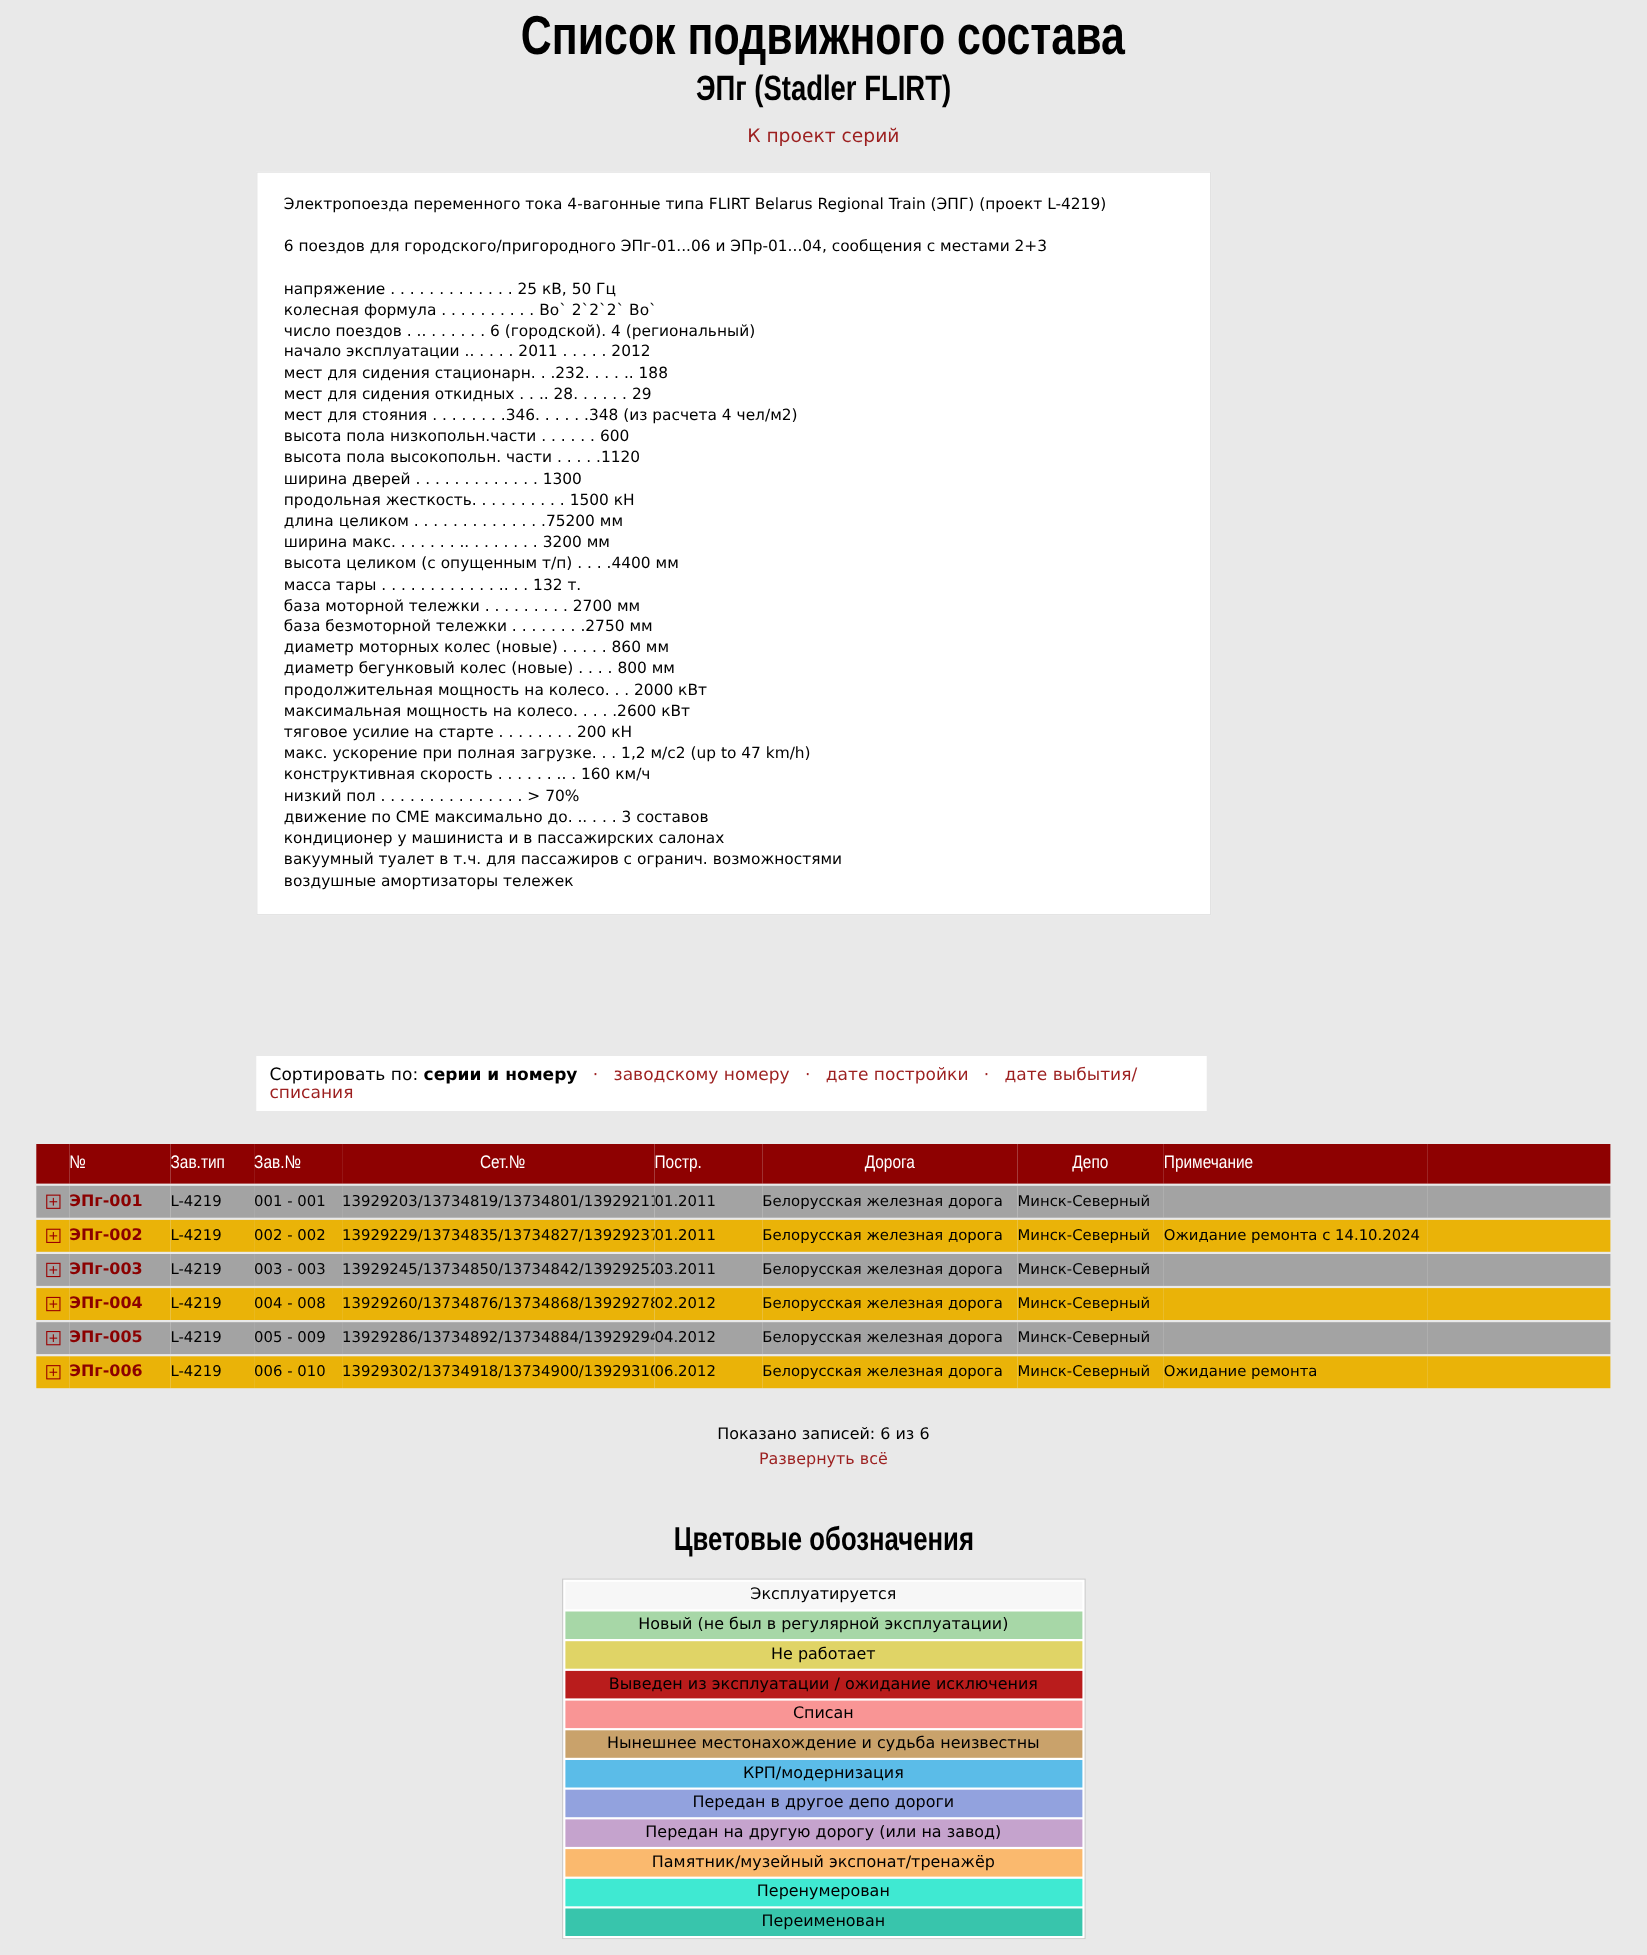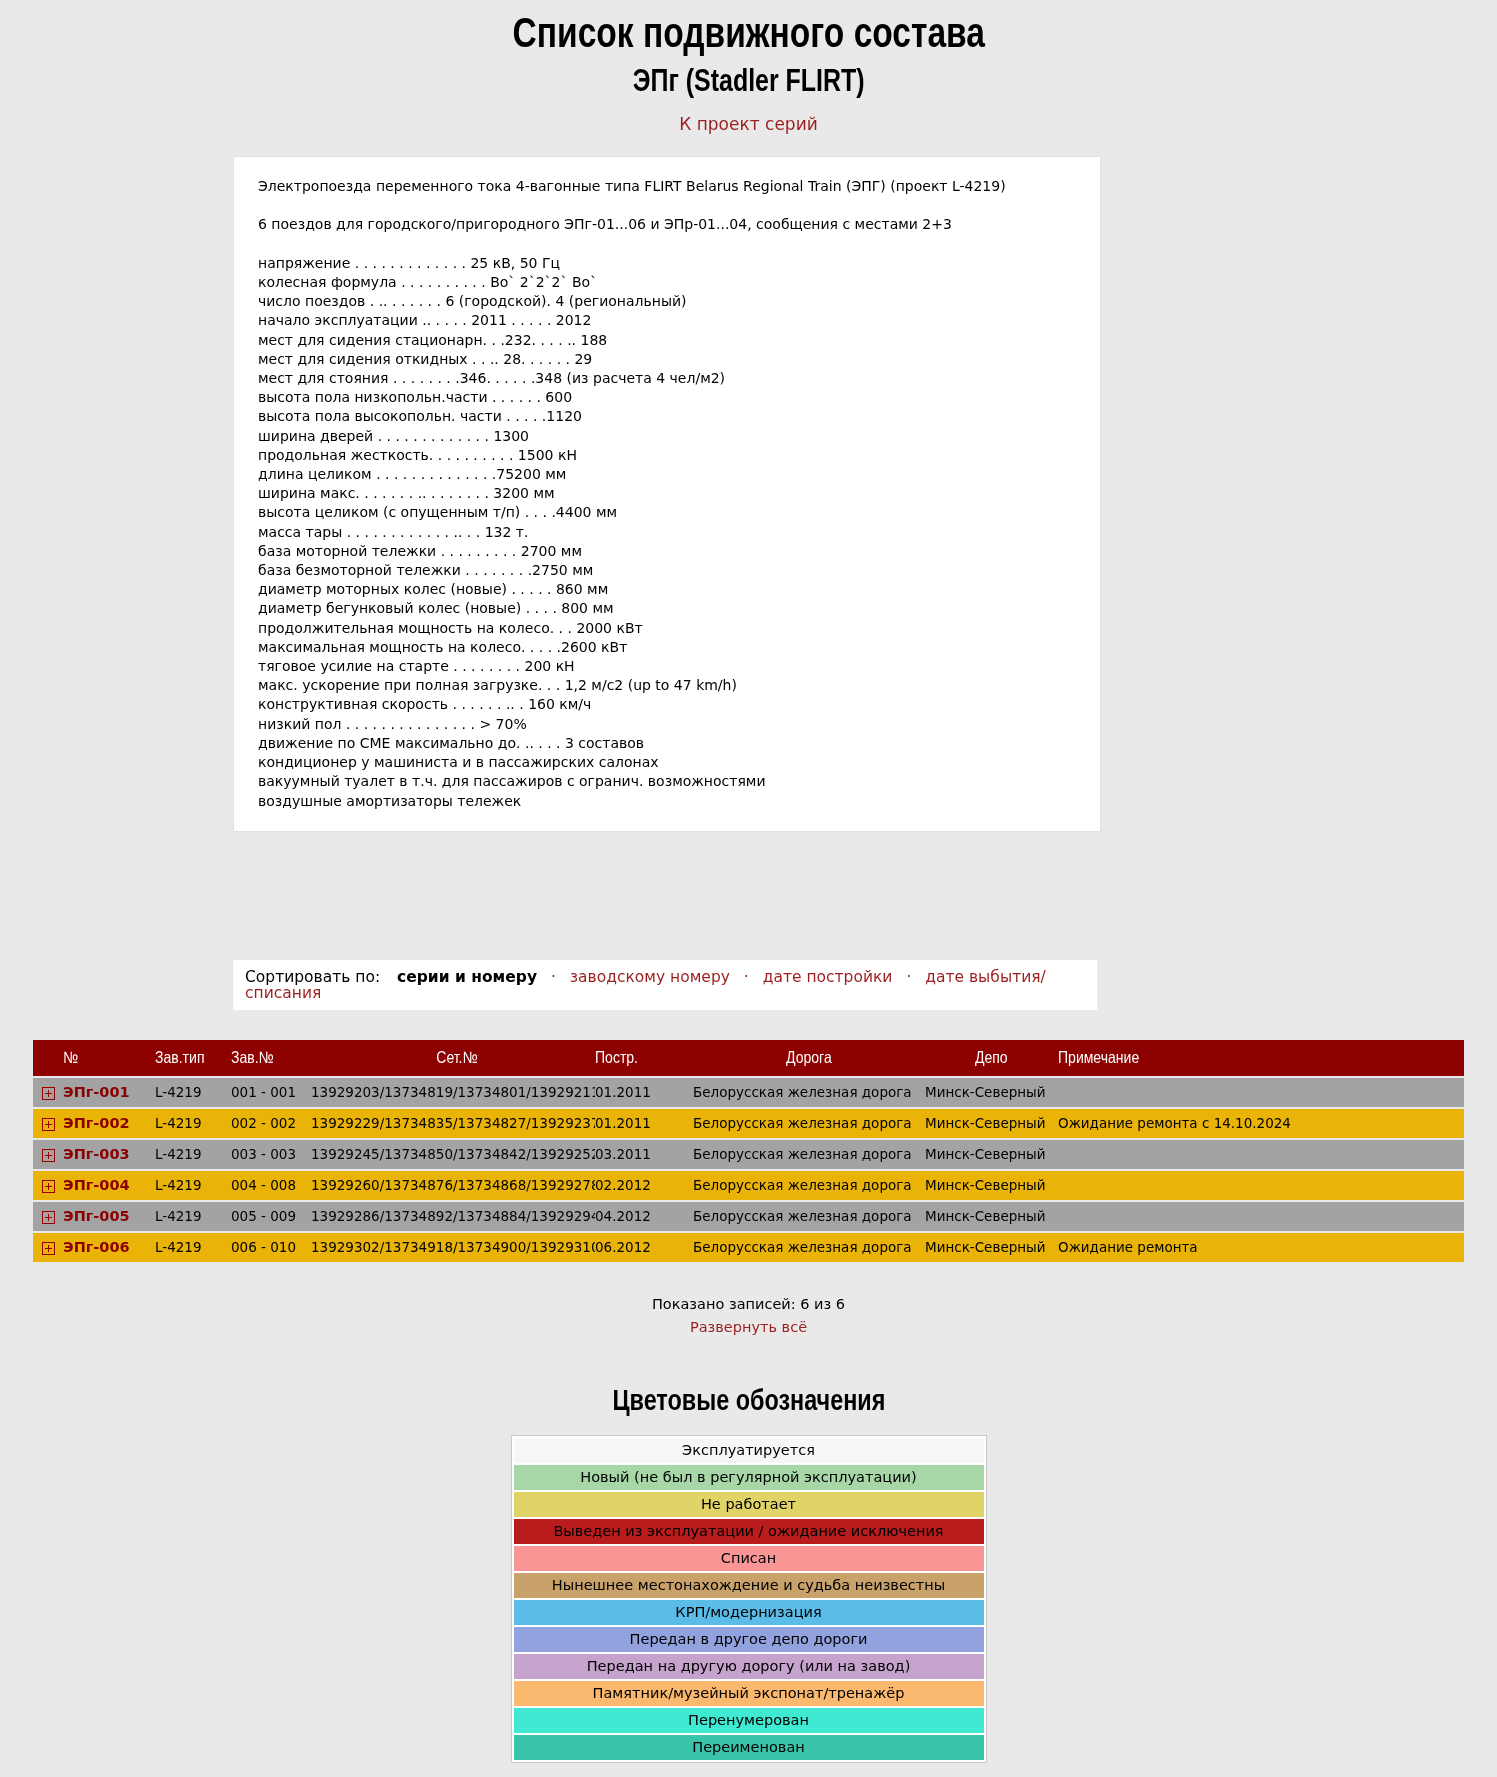--- a/index.html
+++ b/index.html
@@ -10,21 +10,21 @@
     color:#000;
   }
   .condensed {
     display:inline-block;
     transform:scaleX(0.78);
     transform-origin:center;
     font-weight:bold;
     font-family:"Liberation Sans",sans-serif;
     white-space:nowrap;
   }
-  h1.page-title { text-align:center; font-size:43px; line-height:48px; margin:8px 0 0 0; font-weight:normal; }
+  h1.page-title { text-align:center; font-size:50px; line-height:48px; margin:8px 0 0 0; font-weight:normal; }
   h2.page-subtitle { text-align:center; font-size:32px; line-height:36px; margin:6px 0 0 0; font-weight:normal; }
   .backlink-wrap { text-align:center; margin-top:16px; font-size:17px; }
   a.red-link { color:#9c1f1f; text-decoration:none; cursor:pointer; }
 
   .infobox {
     margin:22px 0 0 233px;
     width:818px;
     background:#ffffff;
     border:1px solid #e2e2e2;
     padding:20px 24px;
@@ -35,21 +35,21 @@
 
   .sortbar {
     margin:128px 0 0 233px;
     width:852px;
     background:#ffffff;
     padding:9px 0 9px 12px;
     font-size:15.5px;
     line-height:16px;
   }
   .sortbar .sort-label { color:#000; }
-  .sortbar .sort-active { font-weight:bold; margin-left:12px; }
+  .sortbar .sort-active { font-weight:bold; margin-left:0; }
   .sortbar .sep { color:#9c1f1f; margin:0 9px; }
   .sortbar a.red-link { font-size:15.5px; }
 
   table.roster {
     margin:28px 0 0 33px;
     width:1431px;
     table-layout:fixed;
     border-collapse:separate;
     border-spacing:0 2px;
     font-size:13.5px;

